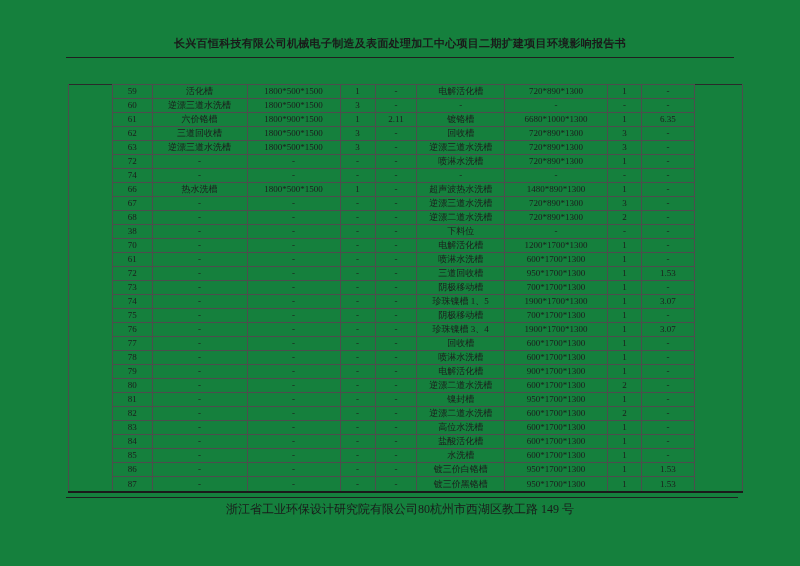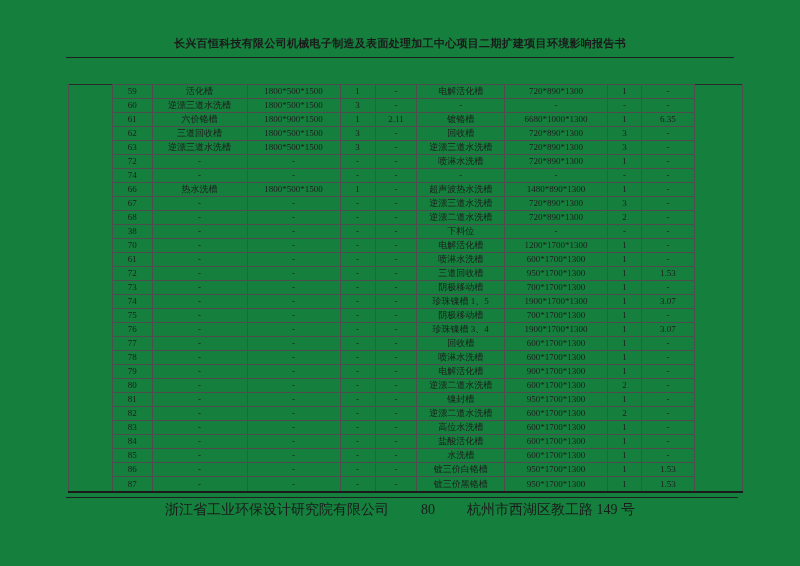--- a/index.html
+++ b/index.html
@@ -54,22 +54,21 @@
     position:absolute;
     top:497px; left:66px; width:672px;
     border-top:1.4px solid #1f1f1f;
   }
   .footer {
     position:absolute;
     top:501px; left:0; width:100%;
     display:flex;
     justify-content:center;
     align-items:baseline;
-    gap:32px;
-    font-size:14px;
+    font-size:12px;
     color:#1a1a1a;
     white-space:nowrap;
   }
 </style>
 </head>
 <body>
 
 <div class="page">
 
   <div class="header-title">长兴百恒科技有限公司机械电子制造及表面处理加工中心项目二期扩建项目环境影响报告书</div>

